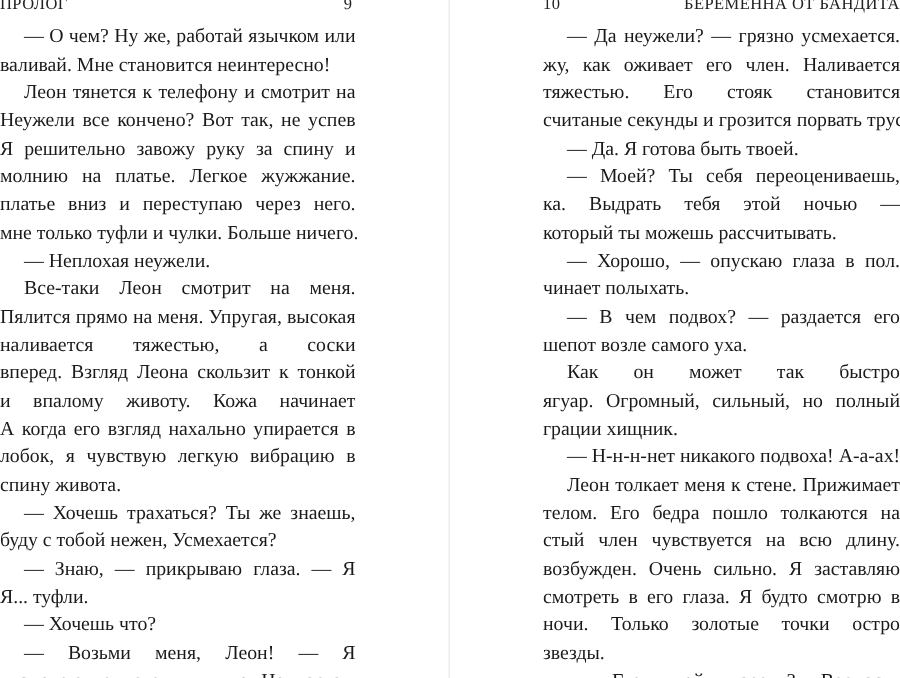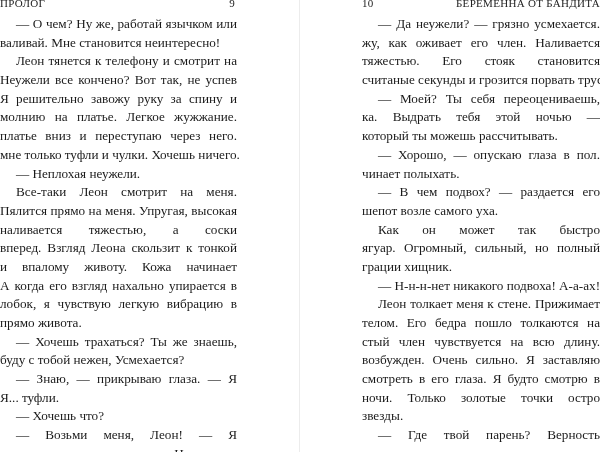--- a/index.html
+++ b/index.html
@@ -118,30 +118,30 @@
       <span class="num">9</span>
     </div>
     <div class="text-block">
         <span class="line just indent">— О чем? Ну же, работай язычком или про-</span>
         <span class="line last">валивай. Мне становится неинтересно!</span>
         <span class="line just indent">Леон тянется к телефону и смотрит на экран.</span>
         <span class="line just">Неужели все кончено? Вот так, не успев начаться?</span>
         <span class="line just">Я решительно завожу руку за спину и расстегиваю</span>
         <span class="line just">молнию на платье. Легкое жужжание. Спускаю</span>
         <span class="line just">платье вниз и переступаю через него. Теперь на</span>
-        <span class="line last">мне только туфли и чулки. Хочешь ничего.</span>
+        <span class="line last">мне только туфли и чулки. Больше ничего.</span>
         <span class="line last indent">— Неплохая неужели.</span>
         <span class="line just indent">Все-таки Леон смотрит на меня. Усмехается.</span>
         <span class="line just">Пялится прямо на меня. Упругая, высокая грудь</span>
         <span class="line just">наливается тяжестью, а соски вытягиваются</span>
         <span class="line just">вперед. Взгляд Леона скользит к тонкой талии</span>
         <span class="line just">и впалому животу. Кожа начинает дрожать.</span>
         <span class="line just">А когда его взгляд нахально упирается в мой</span>
         <span class="line just">лобок, я чувствую легкую вибрацию в самом</span>
-        <span class="line last">прямо живота.</span>
+        <span class="line last">спину живота.</span>
         <span class="line just indent">— Хочешь трахаться? Ты же знаешь, что я не</span>
         <span class="line last">буду с тобой нежен, Усмехается?</span>
         <span class="line just indent">— Знаю, — прикрываю глаза. — Я согласна.</span>
         <span class="line last">Я... туфли.</span>
         <span class="line last indent">— Хочешь что?</span>
         <span class="line just indent">— Возьми меня, Леон! — Я распахиваю глаза</span>
         <span class="line just">и смотрю прямо ему в лицо. Не моргая. Подни-</span>
       </div>
   </div>
 
@@ -150,20 +150,21 @@
   <div class="page right">
     <div class="running-head">
       <span class="num">10</span>
       <span class="title">БЕРЕМЕННА ОТ БАНДИТА</span>
     </div>
     <div class="text-block">
         <span class="line just indent">— Да неужели? — грязно усмехается. Но я ви-</span>
         <span class="line just">жу, как оживает его член. Наливается свинцовой</span>
         <span class="line just">тяжестью. Его стояк становится громадным за</span>
         <span class="line last">считаные секунды и грозится порвать трусы.</span>
+        <span class="line last indent">— Да. Я готова быть твоей.</span>
         <span class="line just indent">— Моей? Ты себя переоцениваешь, Клубнич-</span>
         <span class="line just">ка. Выдрать тебя этой ночью — максимум, на</span>
         <span class="line last">который ты можешь рассчитывать.</span>
         <span class="line just indent">— Хорошо, — опускаю глаза в пол. Лицо на-</span>
         <span class="line last">чинает полыхать.</span>
         <span class="line just indent">— В чем подвох? — раздается его ядовитый</span>
         <span class="line last">шепот возле самого уха.</span>
         <span class="line just indent">Как он может так быстро передвигаться? Как</span>
         <span class="line just">ягуар. Огромный, сильный, но полный свирепой</span>
         <span class="line last">грации хищник.</span>

